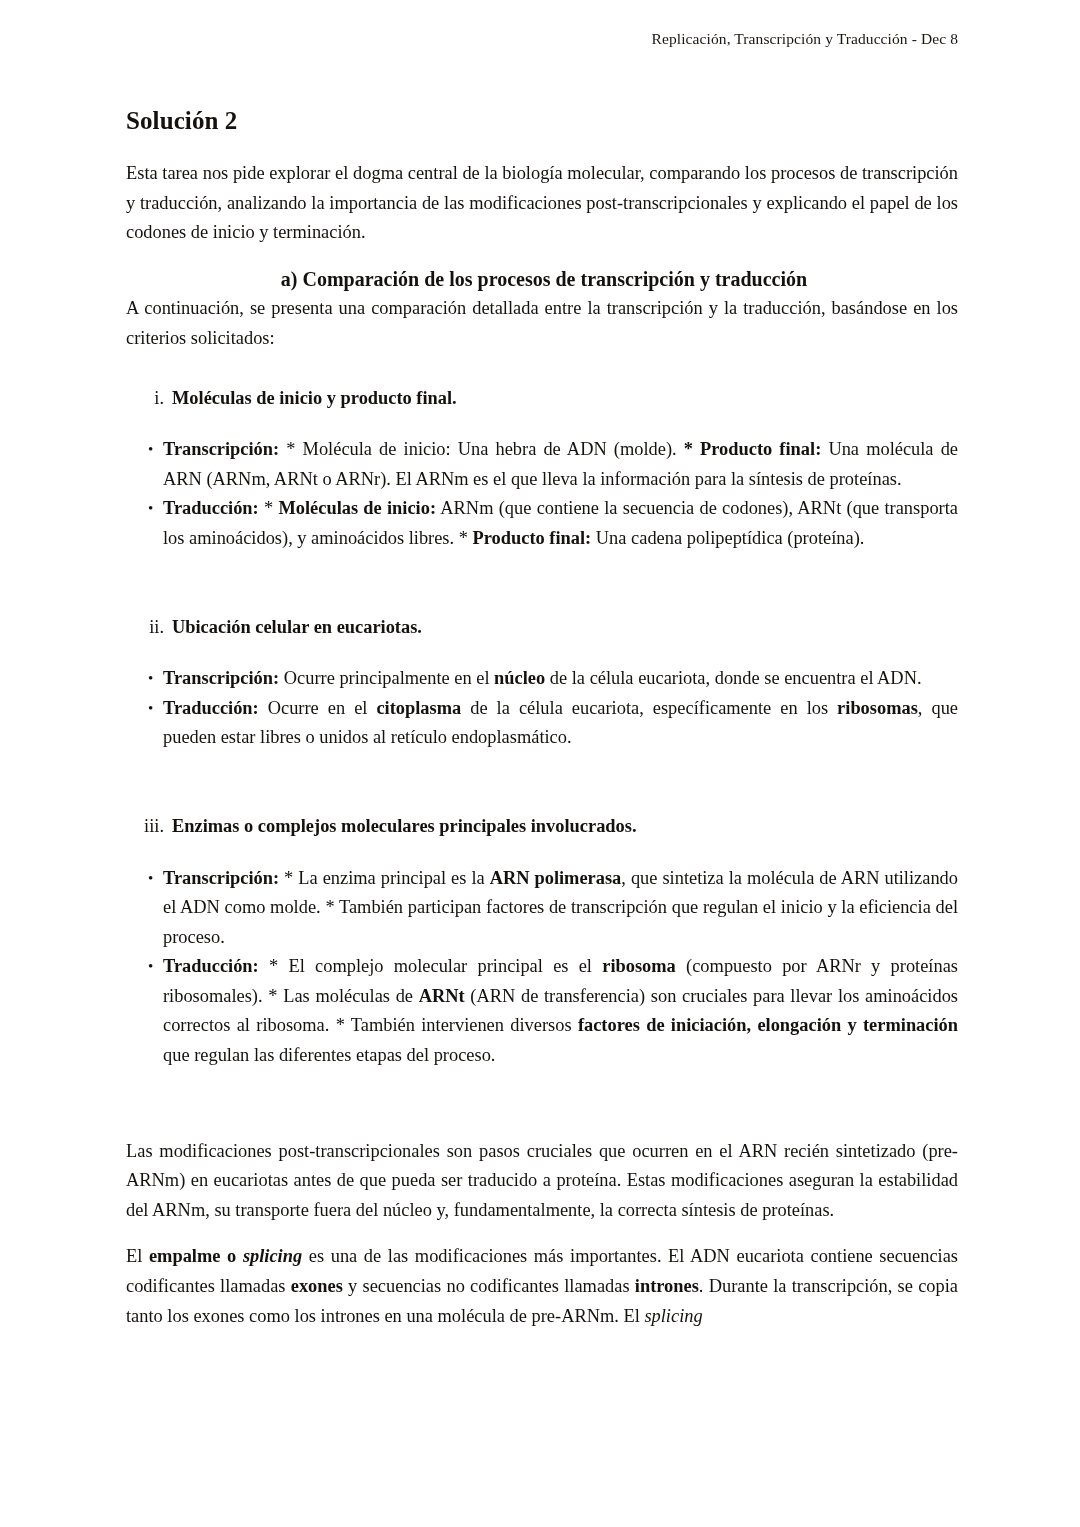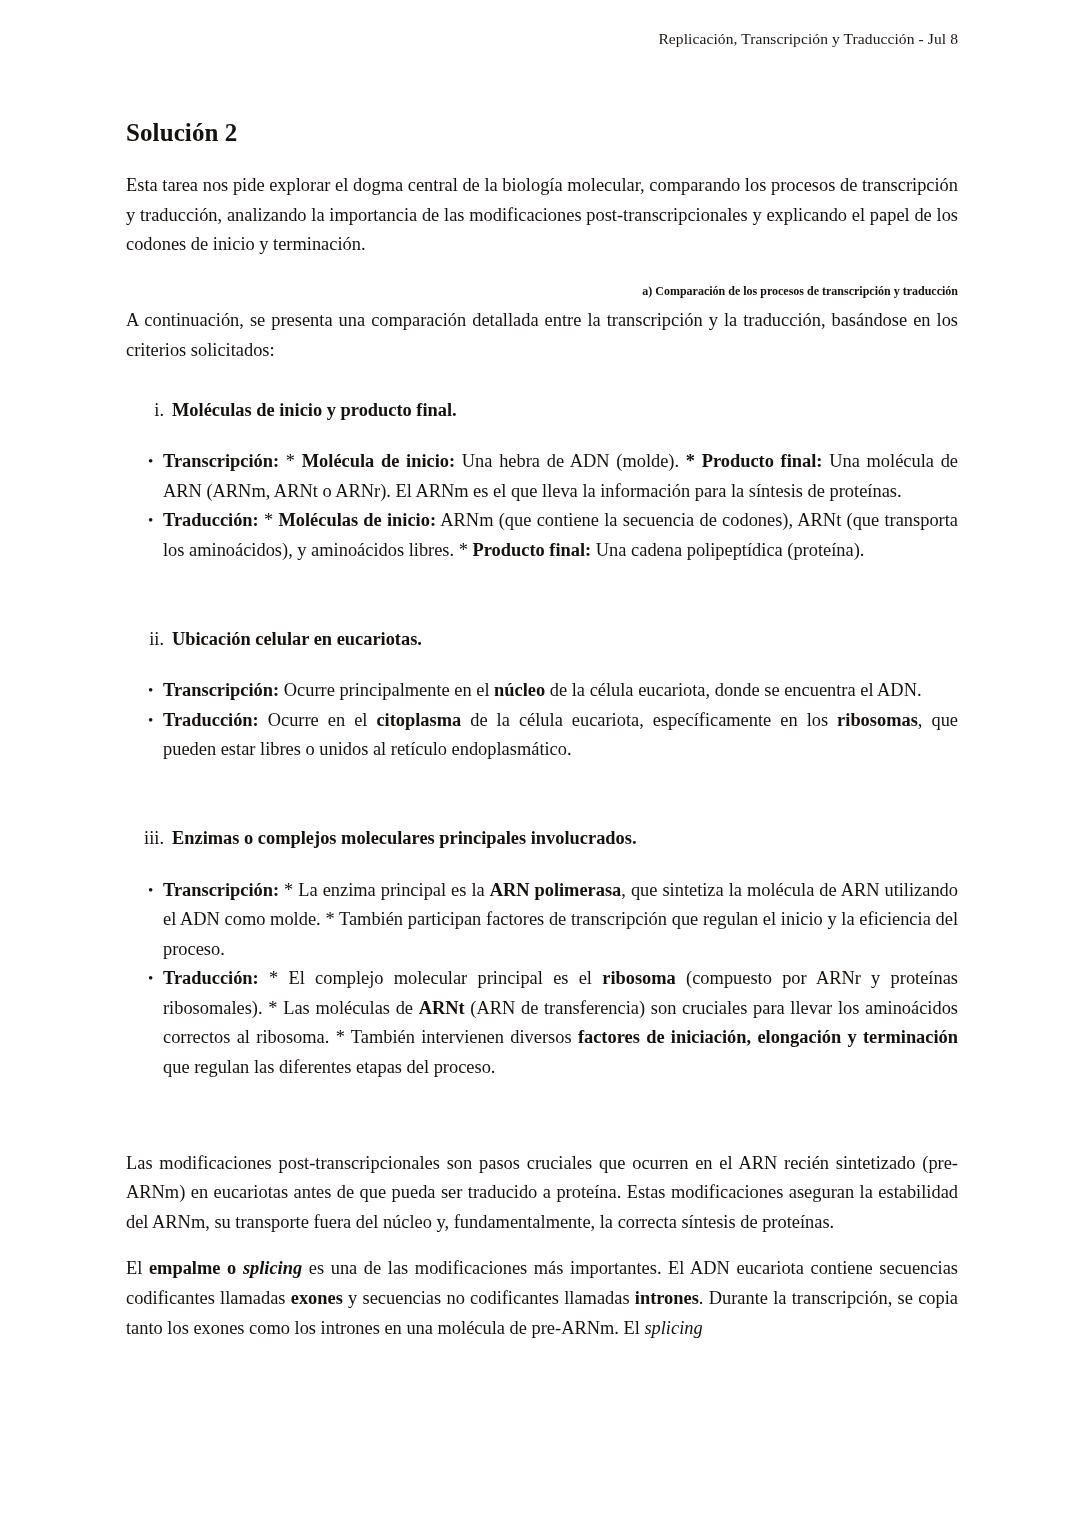--- a/index.html
+++ b/index.html
@@ -28,41 +28,41 @@
   }
   .content {
     position: absolute;
     left: 126px;
     top: 106px;
     width: 832px;
   }
   h1.sec-title {
     font-size: 25px;
     font-weight: bold;
-    margin: 12px 0 23px 0;
+    margin: 0 0 23px 0;
     letter-spacing: 0.1px;
     line-height: 1.2;
   }
   p.body {
     font-size: 18.4px;
     line-height: 29.6px;
     margin: 0 0 17px 0;
     text-align: justify;
     text-justify: inter-word;
     hyphens: manual;
   }
   p.tight {
     margin-bottom: 12px;
   }
   .subhead {
-    font-size: 12px;
+    font-size: 20px;
     line-height: 29.6px;
     font-weight: bold;
     margin: 14px 0 0 4px;
-    text-align: right;
+    text-align: center;
   }
   .romanlist {
     margin: 30px 0 0 0;
     padding: 0;
     list-style: none;
   }
   .romanlist > li {
     font-size: 18.4px;
     line-height: 29.6px;
     position: relative;
@@ -113,21 +113,21 @@
     font-size: 17px;
     letter-spacing: 0.6px;
     color: #15110f;
   }
 </style>
 </head>
 <body>
 
 <div class="page">
 
-  <div class="running-header">Replicación, Transcripción y Traducción - Jul  8</div>
+  <div class="running-header">Replicación, Transcripción y Traducción - Dec  8</div>
 
   <div class="content">
 
     <h1 class="sec-title">Solución 2</h1>
 
     <p class="body">Esta tarea nos pide explorar el dogma central de la biología molecular, comparando los procesos de transcripción y traducción, analizando la importancia de las modificaciones post-transcripcionales y explicando el papel de los codones de inicio y terminación.</p>
 
     <div>
 
       <div class="subhead">a) Comparación de los procesos de transcripción y traducción</div>
@@ -135,21 +135,21 @@
       <p class="body">A continuación, se presenta una comparación detallada entre la transcripción y la traducción, basándose en los criterios solicitados:</p>
 
       <div>
         <ol class="romanlist">
           <li>
             <span class="rnum">i.</span>
             <span class="rtext">Moléculas de inicio y producto final.</span>
           </li>
         </ol>
         <ul class="bullets">
-          <li><span style="font-weight: bold;">Transcripción:</span><span> * </span><span style="font-weight: bold;">Molécula de inicio:</span><span> Una hebra de ADN (molde). </span><span style="font-weight: bold;">* Producto final:</span><span> Una molécula de ARN (ARNm, ARNt o ARNr). El ARNm es el que lleva la información para la síntesis de proteínas.</span></li>
+          <li><span style="font-weight: bold;">Transcripción:</span><span> * </span><span style="font-weight: normal;">Molécula de inicio:</span><span> Una hebra de ADN (molde). </span><span style="font-weight: bold;">* Producto final:</span><span> Una molécula de ARN (ARNm, ARNt o ARNr). El ARNm es el que lleva la información para la síntesis de proteínas.</span></li>
           <li><span style="font-weight: bold;">Traducción:</span><span> * </span><span style="font-weight: bold;">Moléculas de inicio:</span><span> ARNm (que contiene la secuencia de codones), ARNt (que transporta los aminoácidos), y aminoácidos libres. * </span><span style="font-weight: bold;">Producto final:</span><span> Una cadena polipeptídica (proteína).</span></li>
         </ul>
       </div>
 
       <div class="gap-after-list"></div>
 
       <div>
         <ol class="romanlist">
           <li>
             <span class="rnum">ii.</span>

